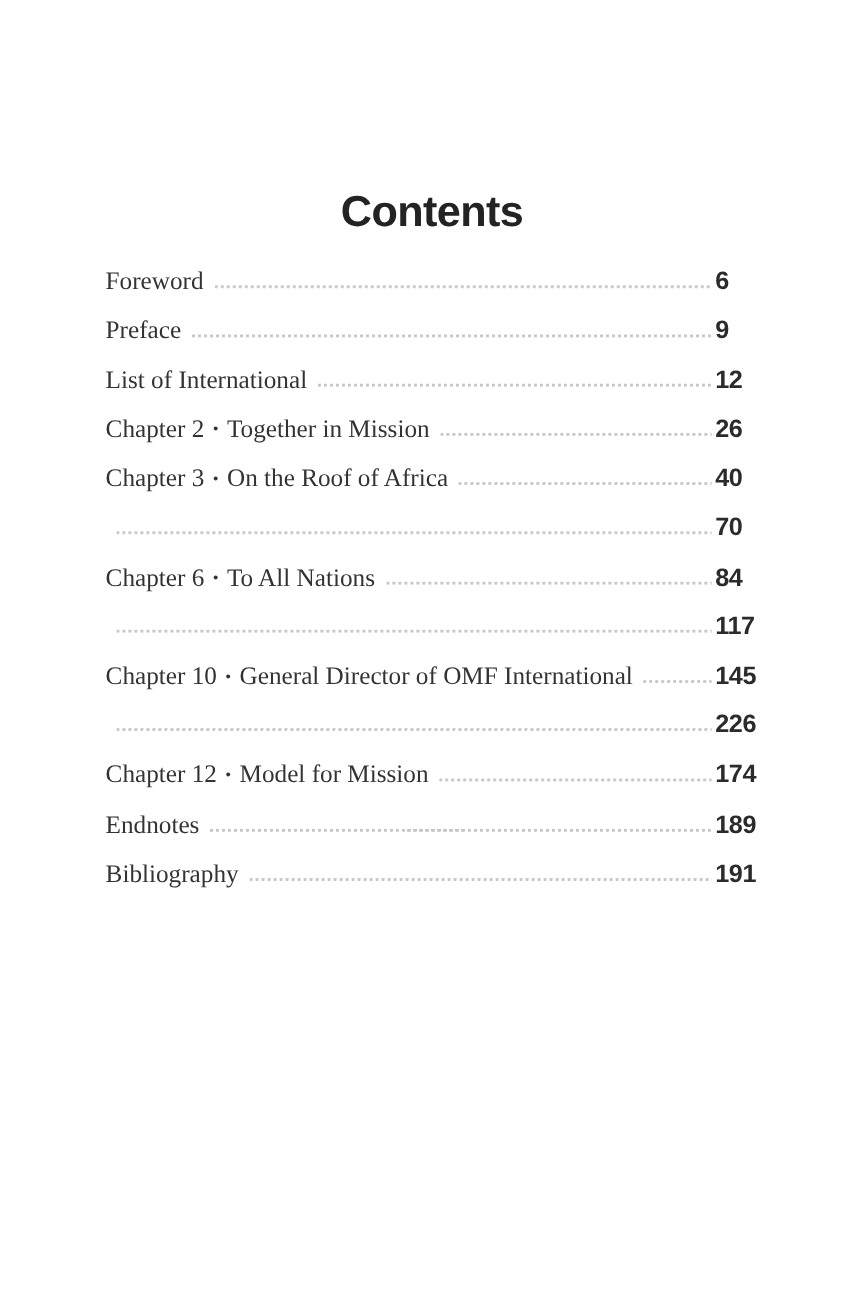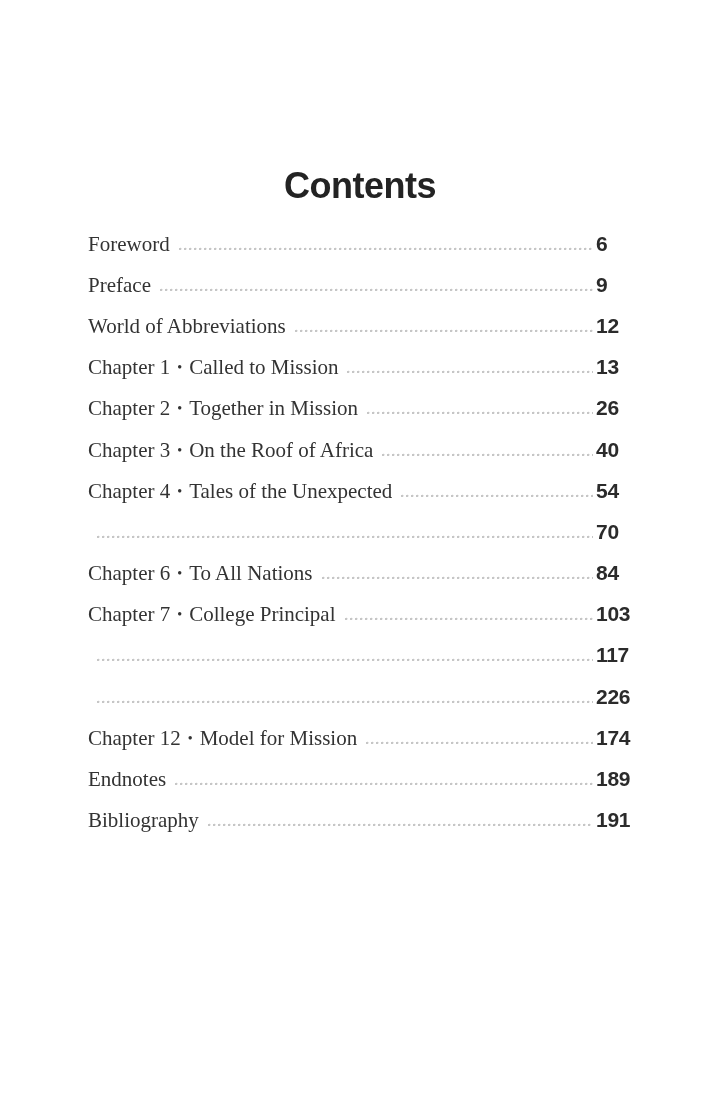--- a/index.html
+++ b/index.html
@@ -20,21 +20,21 @@
     background: var(--bg, #ffffff);
   }
   .title {
     font-family: "Liberation Sans", sans-serif;
     font-weight: 700;
     font-size: 36px;
     letter-spacing: -0.5px;
     line-height: 1.1;
     text-align: center;
     color: var(--title-color, #232323);
-    margin: 16px;
+    margin: 6px;
     padding-top: 150px;
   }
   .toc {
     margin: 26px 88px 0 88px;
   }
   .row {
     display: flex;
     align-items: baseline;
     height: 41.2px;
     font-size: 21px;
@@ -86,72 +86,62 @@
     <span class="pagenum">6</span>
   </div>
 
   <div class="row">
     <span class="label"><span class="label-main">Preface</span></span>
     <span class="leader"></span>
     <span class="pagenum">9</span>
   </div>
 
   <div class="row">
-    <span class="label"><span class="label-main">World of Abbreviations</span></span>
+    <span class="label"><span class="label-main">List of International</span></span>
     <span class="leader"></span>
     <span class="pagenum">12</span>
   </div>
 
-  <div class="row">
-    <span class="label"><span class="label-main">Chapter 1</span><span class="sep">•</span><span class="label-title">Called to Mission</span></span>
-    <span class="leader"></span>
-    <span class="pagenum">13</span>
-  </div>
 
   <div class="row">
     <span class="label"><span class="label-main">Chapter 2</span><span class="sep">•</span><span class="label-title">Together in Mission</span></span>
     <span class="leader"></span>
     <span class="pagenum">26</span>
   </div>
 
   <div class="row">
     <span class="label"><span class="label-main">Chapter 3</span><span class="sep">•</span><span class="label-title">On the Roof of Africa</span></span>
     <span class="leader"></span>
     <span class="pagenum">40</span>
   </div>
 
-  <div class="row">
-    <span class="label"><span class="label-main">Chapter 4</span><span class="sep">•</span><span class="label-title">Tales of the Unexpected</span></span>
-    <span class="leader"></span>
-    <span class="pagenum">54</span>
-  </div>
 
   <div class="row">
     <span class="leader"></span>
     <span class="pagenum">70</span>
   </div>
 
   <div class="row">
     <span class="label"><span class="label-main">Chapter 6</span><span class="sep">•</span><span class="label-title">To All Nations</span></span>
     <span class="leader"></span>
     <span class="pagenum">84</span>
   </div>
 
-  <div class="row">
-    <span class="label"><span class="label-main">Chapter 7</span><span class="sep">•</span><span class="label-title">College Principal</span></span>
-    <span class="leader"></span>
-    <span class="pagenum">103</span>
-  </div>
 
   <div class="row">
     <span class="leader"></span>
     <span class="pagenum">117</span>
   </div>
 
 
+  <div class="row">
+    <span class="label"><span class="label-main">Chapter 10</span><span class="sep">•</span><span class="label-title">General Director of OMF International</span></span>
+    <span class="leader"></span>
+    <span class="pagenum">145</span>
+  </div>
 
   <div class="row">
     <span class="leader"></span>
     <span class="pagenum">226</span>
   </div>
 
   <div class="row">
     <span class="label"><span class="label-main">Chapter 12</span><span class="sep">•</span><span class="label-title">Model for Mission</span></span>
     <span class="leader"></span>
     <span class="pagenum">174</span>

